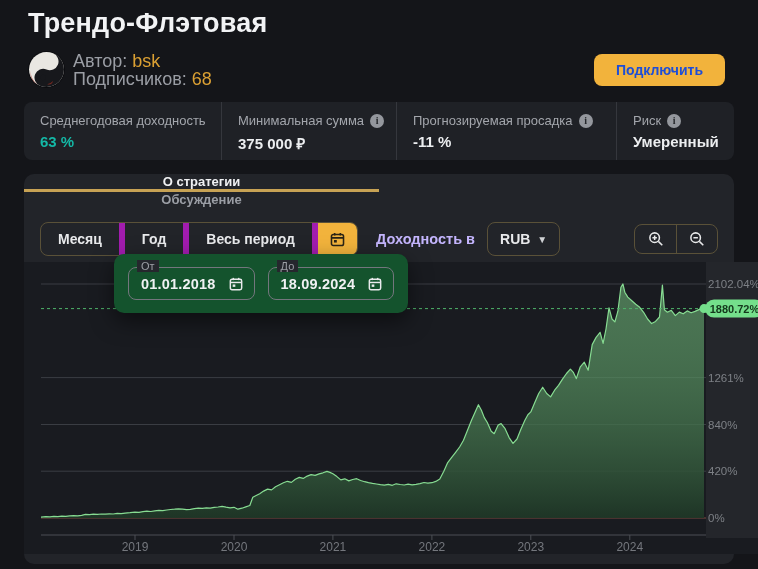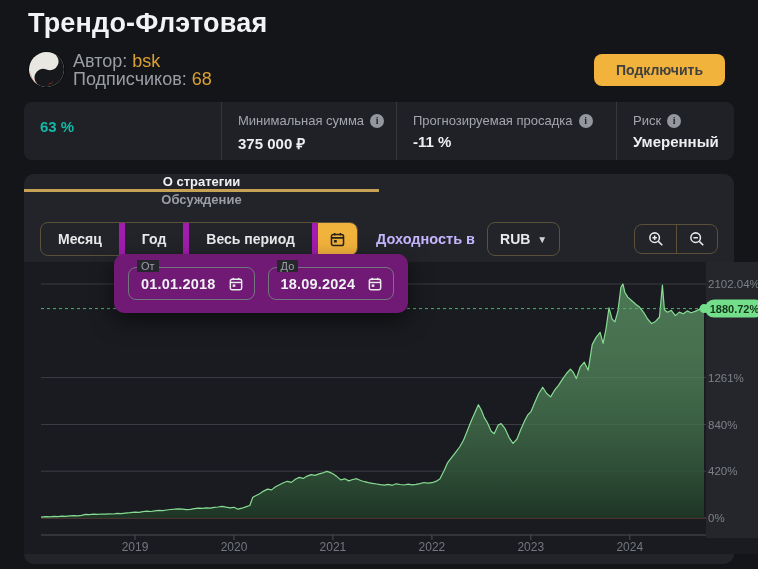--- a/index.html
+++ b/index.html
@@ -7,21 +7,21 @@
   .page { padding:0 24px; }
 
   
   .header { padding:6px 4px 0 4px; }
   .page-title { font-size:27px; font-weight:700; color:#f2f3f5; letter-spacing:.2px; padding-top:2px; }
   .author-row { display:flex; align-items:center; margin-top:12px; }
   .avatar { width:37px; height:37px; border-radius:50%; overflow:hidden; flex:0 0 auto; background:#0c0d10; cursor:pointer; }
   .avatar svg { display:block; transform:rotate(22deg); }
   .author-text { margin-left:8px; font-size:18px; line-height:18px; color:#9b9ea5; }
   .author-text .accent { color:#dba033; }
-  .connect-btn { margin-left:auto; margin-right:5px; background:#f2b33c; color:#404040; border:none; border-radius:8px; font-family:inherit; font-size:14px; font-weight:600; padding:8px 22px; cursor:pointer; }
+  .connect-btn { margin-left:auto; margin-right:5px; background:#f2b33c; color:#1d4ed8; border:none; border-radius:8px; font-family:inherit; font-size:14px; font-weight:600; padding:8px 22px; cursor:pointer; }
 
   
   .stats-bar { margin-top:14px; background:#1f2126; border-radius:8px; height:58px; display:flex; align-items:stretch; }
   .stat { padding:11px 0 0 16px; }
   .stat + .stat { border-left:1px solid #35373d; }
   .stat-label { font-size:13px; color:#a3a6ac; display:flex; align-items:center; gap:6px; white-space:nowrap; }
   .stat-value { margin-top:5px; font-size:15px; font-weight:600; color:#eceef0; }
   .stat-value.green { color:#14b8a6; }
   .s1 { width:197px; } .s2 { width:175px; } .s3 { width:220px; } .s4 { flex:1; }
   .info-icon { width:14px; height:14px; border-radius:50%; background:#94979d; color:#26282c; font-size:10px; font-weight:700; display:inline-flex; align-items:center; justify-content:center; font-family:"Liberation Serif",serif; cursor:pointer; }
@@ -44,21 +44,21 @@
   .zoom-group { margin-left:auto; display:flex; border:1px solid #5a5138; border-radius:8px; overflow:hidden; height:30px; }
   .zoom-btn { width:41px; background:transparent; border:none; cursor:pointer; display:flex; align-items:center; justify-content:center; color:#e8e9ea; }
   .zoom-btn + .zoom-btn { border-left:1px solid #5a5138; }
 
   
   .chart-section { position:relative; margin-top:6px; height:292px; }
   #chart-svg { display:block; }
   svg text { font-family:"Liberation Sans",sans-serif; }
 
   
-  .date-popup { position:absolute; left:90px; top:-8px; background:#701a75; border-radius:10px; box-shadow:0 8px 22px rgba(0,0,0,.5); padding:13px 14px; display:flex; gap:13px; z-index:5; }
+  .date-popup { position:absolute; left:90px; top:-8px; background:#14532d; border-radius:10px; box-shadow:0 8px 22px rgba(0,0,0,.5); padding:13px 14px; display:flex; gap:13px; z-index:5; }
   .date-field { position:relative; border:1px solid #73767d; border-radius:8px; padding:8px 10px 7px 12px; display:flex; align-items:center; gap:12px; cursor:text; }
   .date-field-label { position:absolute; top:-8px; left:8px; background:#25272d; padding:0 4px; font-size:11px; color:#9da0a6; }
   .date-value { font-size:14.5px; font-weight:600; color:#f0f1f3; letter-spacing:.2px; }
   .cal-icon { color:#e9eaec; display:flex; cursor:pointer; }
   .seg-btn.cal-active .cal-icon { color:#2a2416; }
 </style>
 </head>
 <body>
 
 <div class="page">
@@ -79,20 +79,23 @@
       <div class="author-text">
         <div><span>Автор:</span> <span class="accent">bsk</span></div>
         <div><span>Подписчиков:</span> <span class="accent">68</span></div>
       </div>
       <button class="connect-btn">Подключить</button>
     </div>
   </div>
 
   <div class="stats-bar">
     <div class="stat s1">
+      <div class="stat-label">
+          <span>Среднегодовая доходность</span>
+        </div>
       <div class="stat-value green">63 %</div>
     </div>
     <div class="stat s2">
       <div class="stat-label">
           <span>Минимальная сумма</span>
           <span class="info-icon">i</span>
         </div>
       <div class="stat-value">375 000 ₽</div>
     </div>
     <div class="stat s3">

